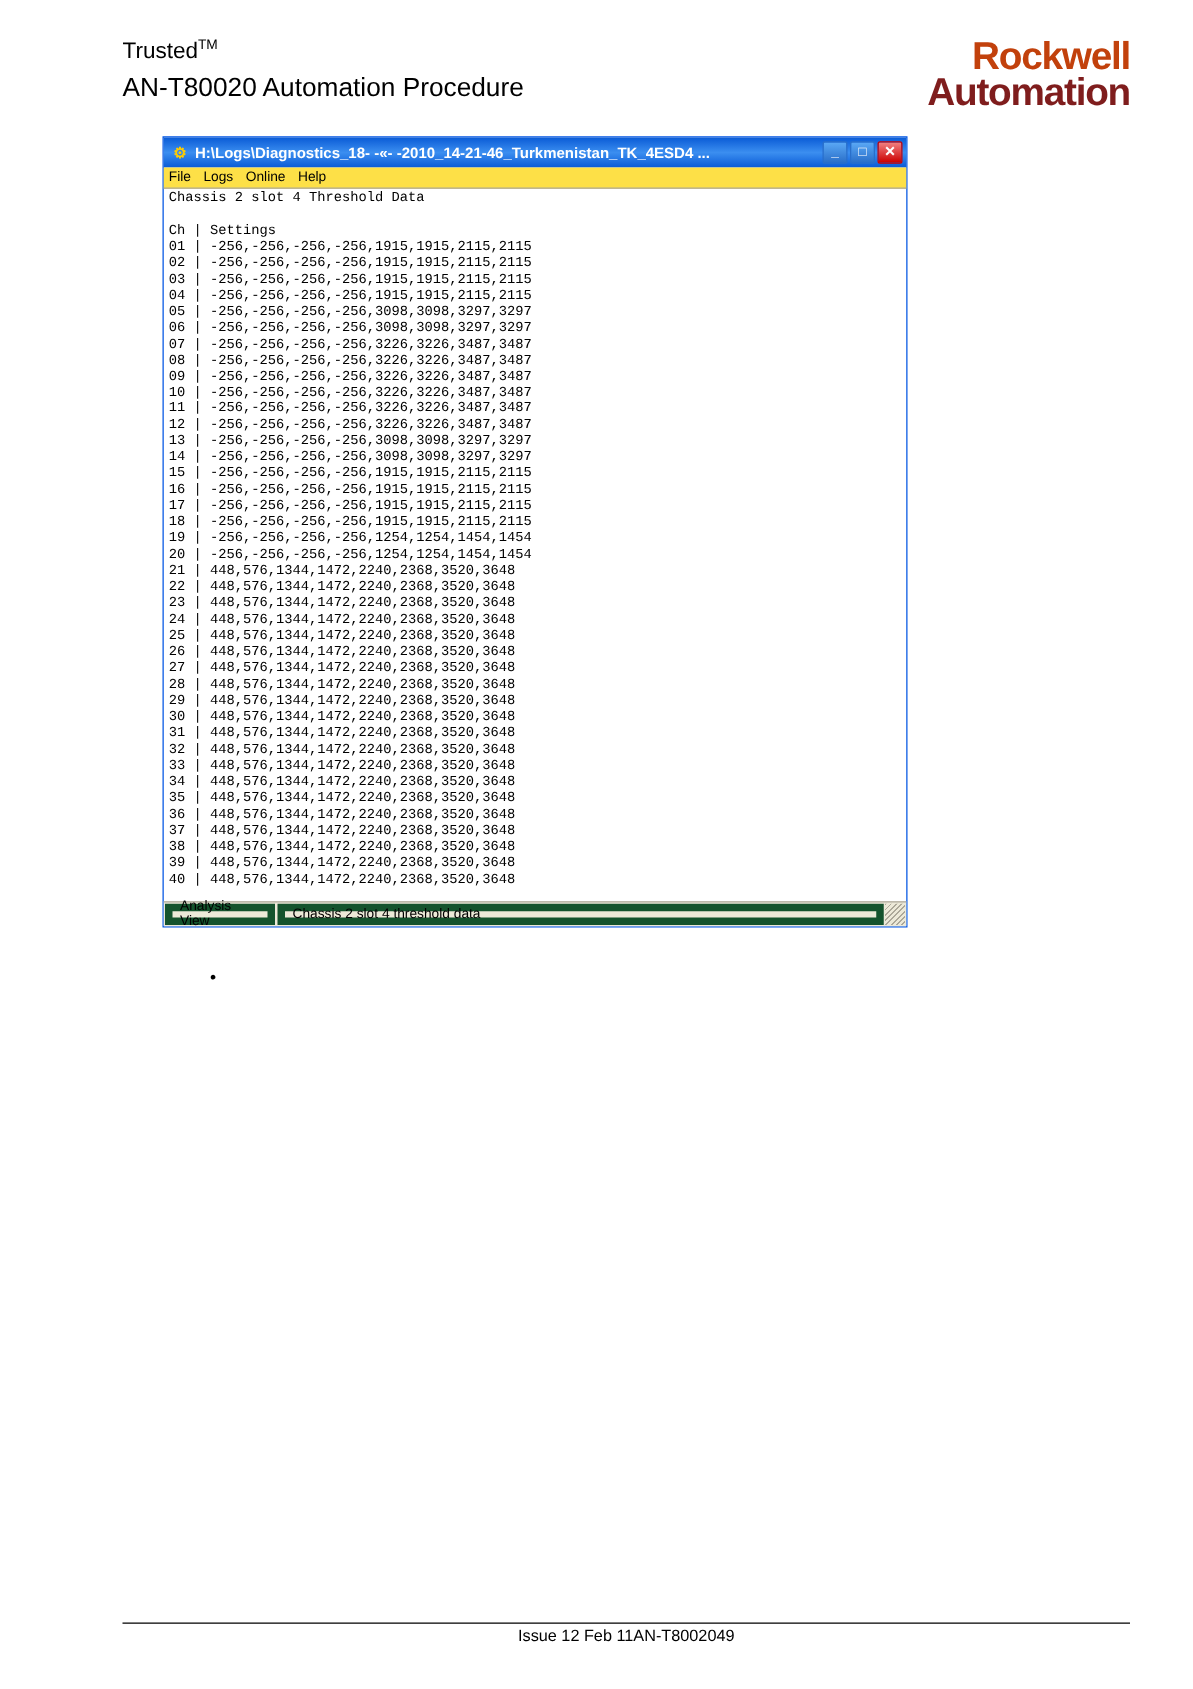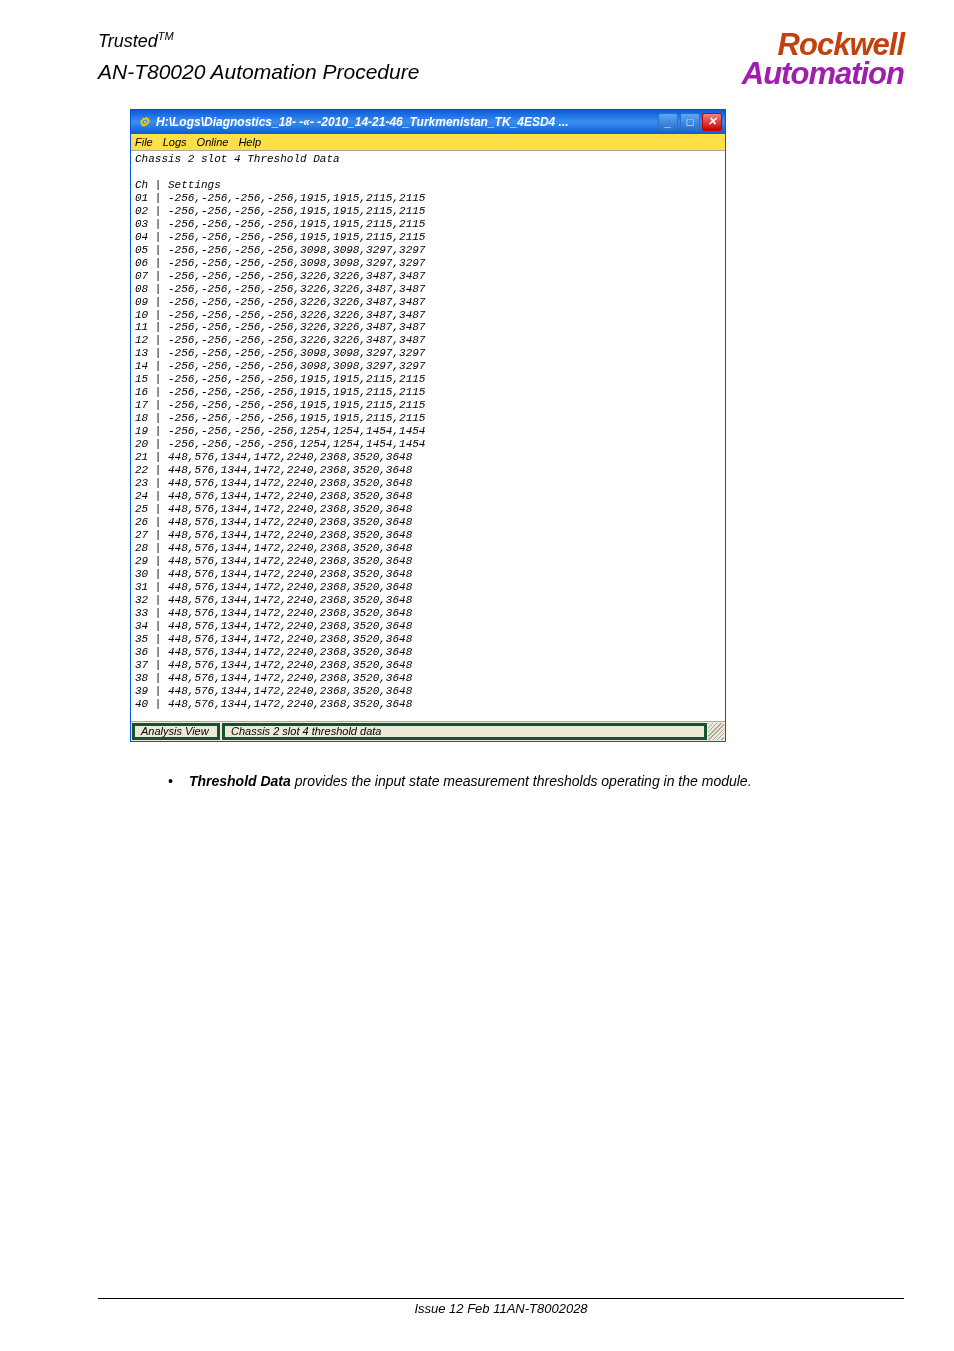--- a/index.html
+++ b/index.html
@@ -1,19 +1,18 @@
 <!DOCTYPE html>
 <html><head>
   <meta charset="utf-8">
   <style>
     * {
       margin: 0;
       padding: 0;
       box-sizing: border-box;
-      font-style: italic;
     }
     body {
       font-family: Arial, Helvetica, sans-serif;
       background: #fff;
       width: 954px;
       height: 1351px;
       position: relative;
     }
     .page {
       padding: 30px 50px 0 98px;
@@ -48,21 +47,21 @@
       font-weight: 900;
       font-size: 31px;
       color: #c2410c;
       letter-spacing: -1px;
       line-height: 0.95;
     }
     .logo-automation {
       font-family: Arial Black, Arial, sans-serif;
       font-weight: 900;
       font-size: 31px;
-      color: #a21caf;
+      color: #7f1d1d;
       letter-spacing: -1px;
       line-height: 0.95;
     }
     .window {
       border: 1px solid #0054e3;
       width: 596px;
       margin-left: 32px;
       margin-top: 10px;
       background: #fff;
     }
@@ -137,21 +136,21 @@
     }
     .statusbar {
       background: #ece9d8;
       border-top: 1px solid #aca899;
       font-size: 11px;
       display: flex;
       height: 20px;
       align-items: center;
     }
     .status-cell {
-      border: 3px solid #14532d;
+      border: 6px solid #14532d;
       padding: 1px 6px;
       margin: 1px;
       height: 17px;
       display: flex;
       align-items: center;
     }
     .status-cell.first {
       width: 88px;
     }
     .status-cell.second {
@@ -272,22 +271,21 @@
     <div class="statusbar">
       <div class="status-cell first">Analysis View</div>
       <div class="status-cell second">Chassis 2 slot 4 threshold data</div>
       <div class="grip"></div>
     </div>
   </div>
 
   <div class="bullet-section">
     <div class="bullet-row">
       <span class="bullet-dot">•</span>
-      <span class="bullet-text"><strong>Threshold Data</strong><span> provides the input state measurement thresholds operating in the module.</span></span>
     </div>
   </div>
 </div>
 
 <div class="footer">
   <span>Issue 12 Feb 11</span>
   <span>AN-T80020</span>
-  <span>28</span>
+  <span>49</span>
 </div>
 
 </body></html>

